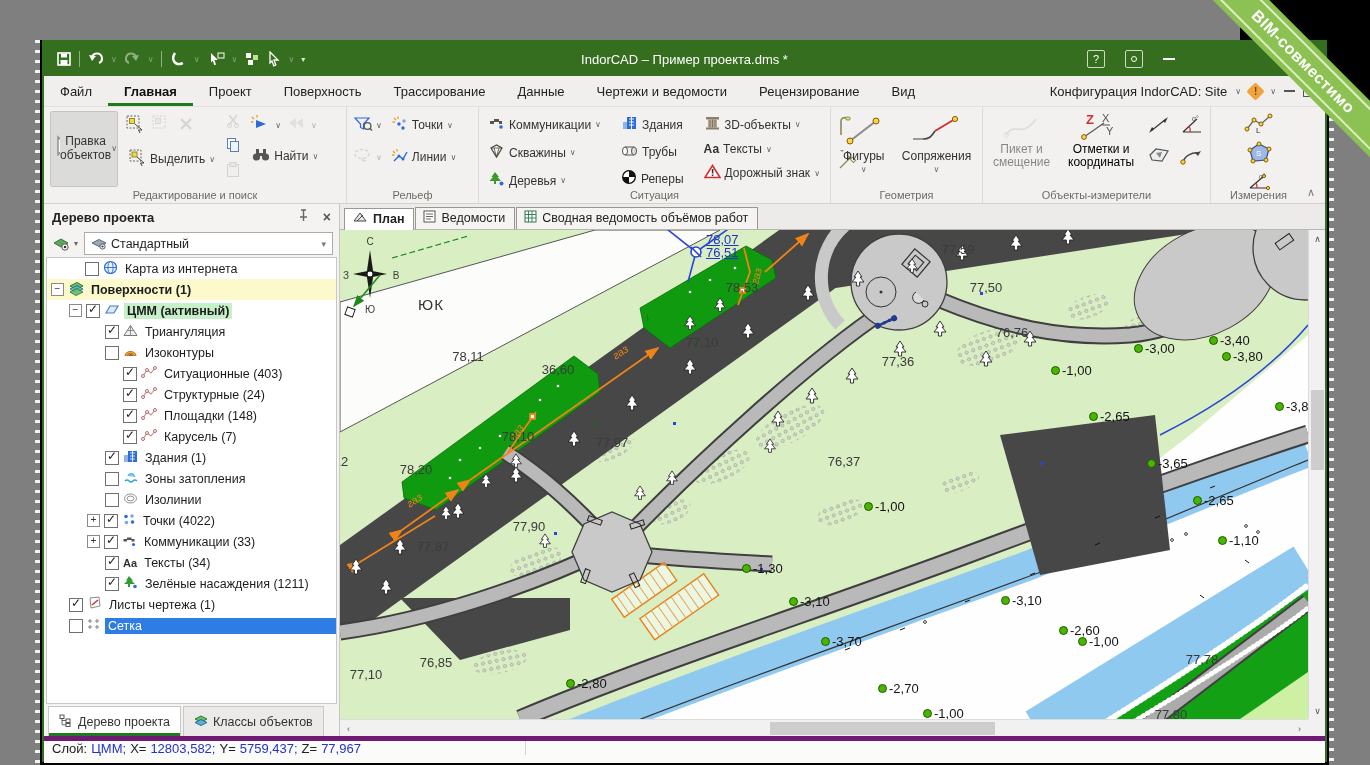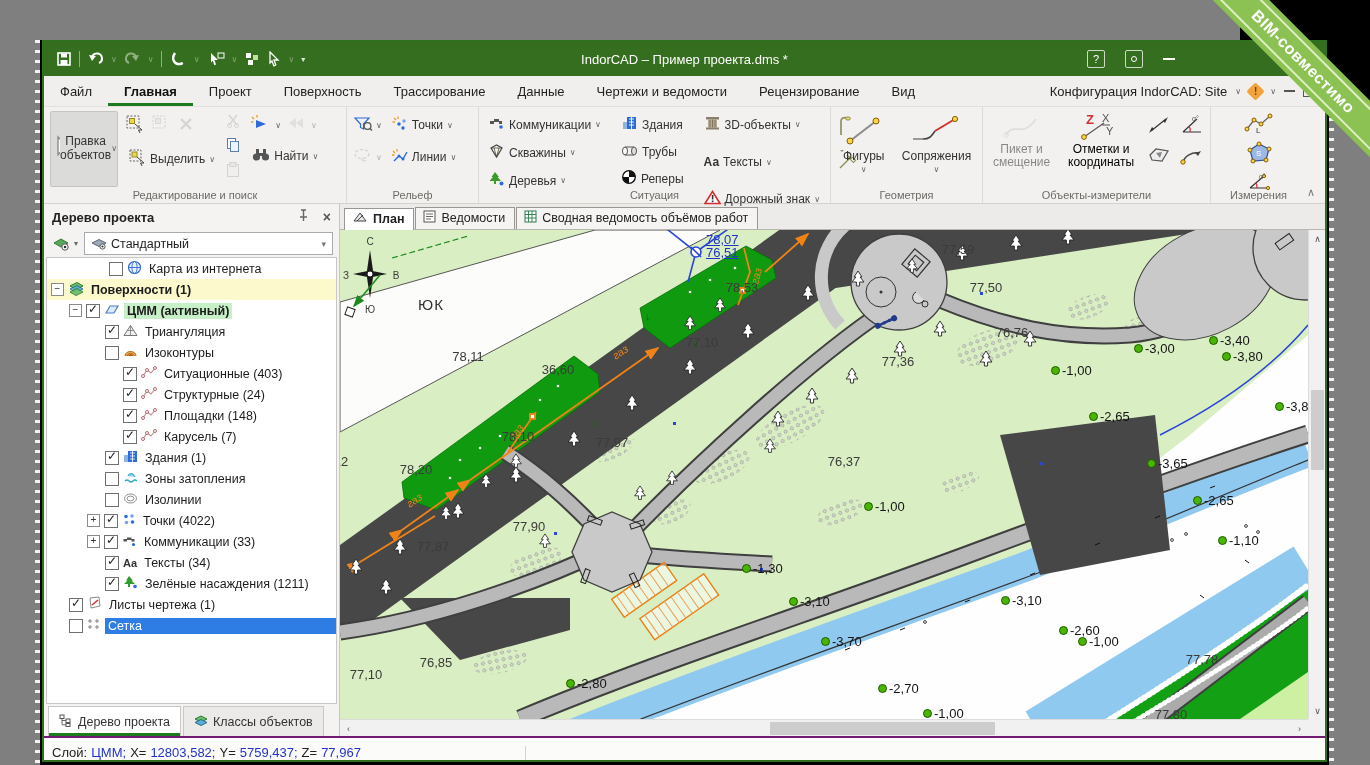--- a/index.html
+++ b/index.html
@@ -86,21 +86,21 @@
   .gas{position:absolute;color:#e8821a;font-size:11px;font-style:italic;white-space:nowrap;}
   .yuk{position:absolute;font-size:15px;color:#333;letter-spacing:1px;}
   
   .vscroll{position:absolute;right:0;top:0;width:17px;height:489px;background:#f1f1f1;border-left:1px solid #dcdcdc;box-sizing:border-box;}
   .hscroll{position:absolute;left:0;bottom:0;width:968px;height:17px;background:#f1f1f1;border-top:1px solid #dcdcdc;box-sizing:border-box;}
   .sarrow{position:absolute;width:17px;height:17px;color:#555;font-size:9px;display:flex;align-items:center;justify-content:center;}
   .vthumb{position:absolute;left:2px;width:13px;background:#cdcdcd;border-radius:1px;}
   .hthumb{position:absolute;top:2px;height:13px;background:#cdcdcd;border-radius:1px;}
   .scorner{position:absolute;right:0;bottom:0;width:17px;height:17px;background:#f1f1f1;}
   
-  .status{height:22px;background:#fbfbfa;border-top:2px solid #701a75;display:flex;align-items:flex-end;font-size:13px;color:#222;padding:0 8px;gap:4px;}
+  .status{height:22px;background:#fbfbfa;border-top:5px solid #701a75;display:flex;align-items:flex-start;font-size:13px;color:#222;padding:0 8px;gap:4px;}
   .status .v{color:#2233cc;}
   .sdiv{width:1px;height:14px;background:#d4d4d2;margin-left:160px;}
   
   .banner{left:1178px;top:44px;width:250px;height:36px;transform:rotate(45deg);background:#8cc153;box-shadow:0 0 0 2px #8cc153;display:flex;align-items:center;justify-content:center;z-index:50;}
   .banner-in{width:100%;margin:0 2px;border-top:2px solid #dff0c4;border-bottom:2px solid #dff0c4;text-align:center;color:#fff;font-size:16px;font-weight:bold;letter-spacing:.5px;padding:4px 0;}
   .corner-black{left:1240px;top:0;width:130px;height:108px;background:#000;}
   .aa{font-size:12px;color:#333;font-weight:bold;}
 </style>
 </head>
 <body>
@@ -373,21 +373,21 @@
             </div>
           <div class="sbtn">
               <span class="ic"><svg width="16" height="16">
                   <circle cx="8" cy="8" r="6.3" fill="#fff" stroke="#111" stroke-width="1.3"></circle>
                   <path d="M8,8 L8,1.7 A6.3,6.3 0 0 1 14.3,8 Z" fill="#111"></path>
                   <path d="M8,8 L8,14.3 A6.3,6.3 0 0 1 1.7,8 Z" fill="#111"></path>
                 </svg></span>
               <span>Реперы</span>
             </div>
         </div>
-        <div class="col" style="gap:17px;padding-top:2px;">
+        <div class="col" style="gap:4px;padding-top:2px;">
           <div class="sbtn">
               <span class="ic"><svg width="17" height="16">
                   <rect x="2" y="2" width="13" height="2.5" fill="#8a7f6d"></rect>
                   <rect x="4" y="4.5" width="9" height="8" fill="#b5a98f"></rect>
                   <path d="M6,4.5 v8 M8.5,4.5 v8 M11,4.5 v8" stroke="#7c7260" stroke-width="1"></path>
                   <rect x="2" y="12.5" width="13" height="2" fill="#8a7f6d"></rect>
                 </svg></span>
               <span>3D-объекты</span>
               <span class="caret-g">∨</span>
             </div>
@@ -549,21 +549,21 @@
           <svg width="16" height="13">
               <polygon points="1,6 8,2.5 15,6 8,9.5" fill="#9aa8b8" stroke="#5a6878"></polygon>
               <circle cx="11.5" cy="9.5" r="2.6" fill="#fff" stroke="#555"></circle>
               <circle cx="11.5" cy="9.5" r="1.1" fill="#333"></circle>
             </svg>
           <span>Стандартный</span>
           <span class="cv">▾</span>
         </div>
       </div>
       <div class="treebox">
-        <div class="trow" style="padding-left:38px;margin-left:24px;">
+        <div class="trow" style="padding-left:38px;">
           <span class="chk"></span>
           <span class="ic"><svg width="15" height="15">
                 <circle cx="7.5" cy="7.5" r="6" fill="#eaf2ff" stroke="#2d6bd8" stroke-width="1.2"></circle>
                 <ellipse cx="7.5" cy="7.5" rx="2.6" ry="6" fill="none" stroke="#2d6bd8" stroke-width="0.9"></ellipse>
                 <path d="M1.5,7.5 h12" stroke="#2d6bd8" stroke-width="0.9"></path>
               </svg></span>
           <span class="lbl">Карта из интернета</span>
         </div>
         <div class="trow bg-yellow" style="padding-left:4px;">
           <span class="exp m"></span>

